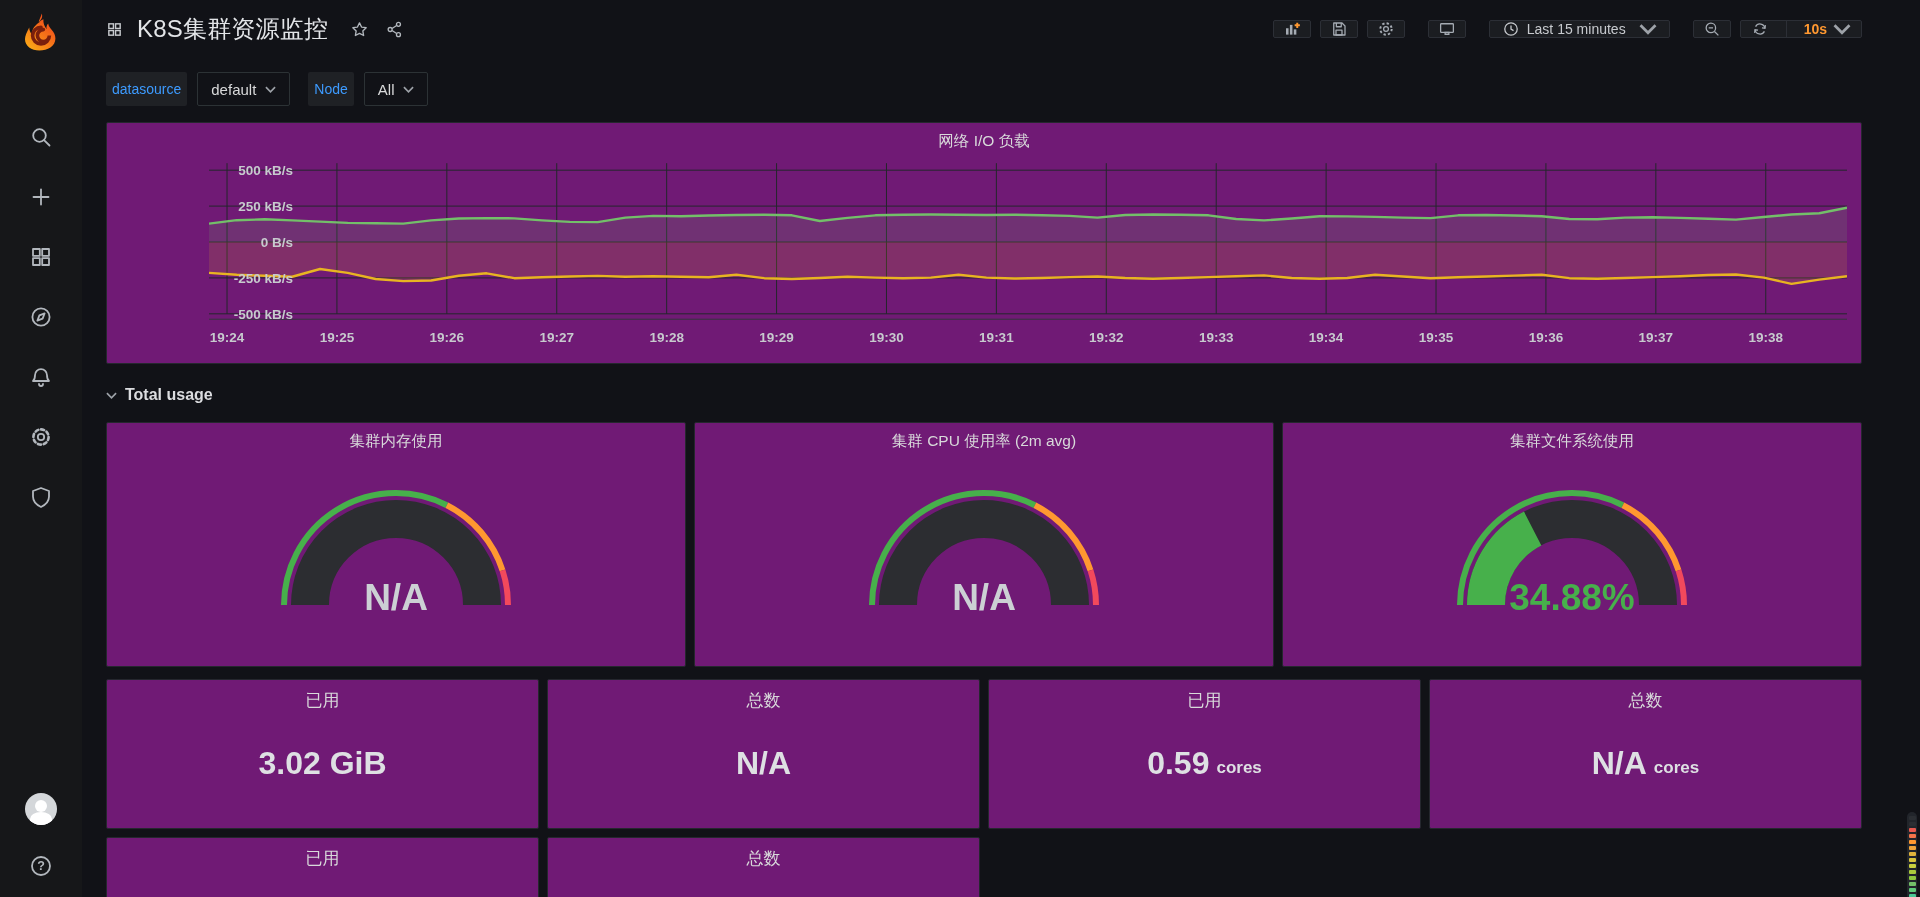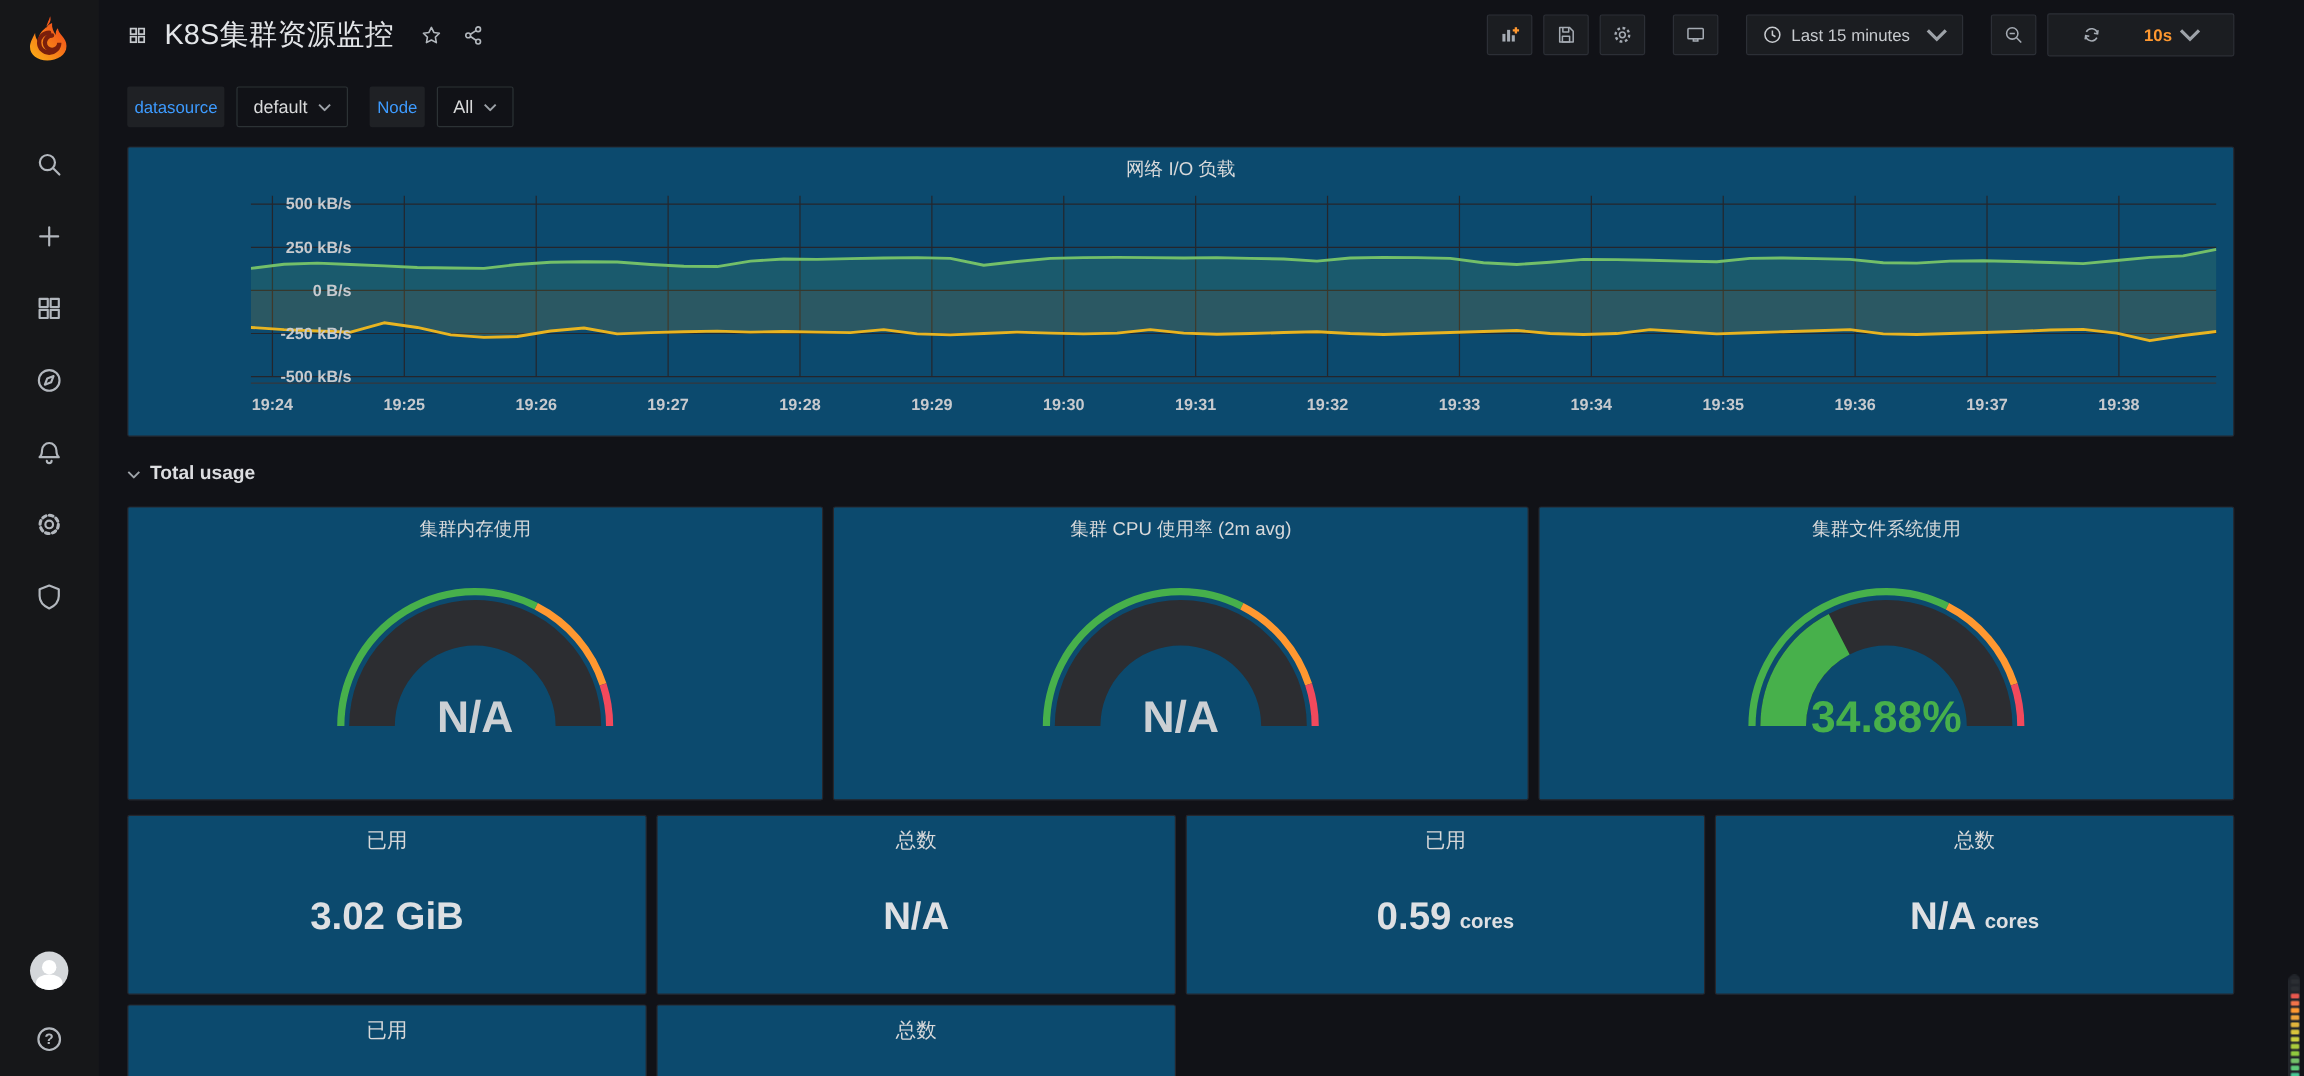--- a/index.html
+++ b/index.html
@@ -22,44 +22,44 @@
   
   .main { margin-left:82px; padding:0 58px 0 24px; }
 
   .dash-header { height:58px; display:flex; align-items:center; }
   .dash-header .left { display:flex; align-items:center; gap:14px; }
   .title-grid-icon { color:#c7cace; display:flex; }
   .dash-title { font-size:24px; font-weight:500; color:#e3e5e8; letter-spacing:.2px; cursor:pointer; }
   .title-actions { display:flex; align-items:center; gap:16px; margin-left:8px; color:#b2b7bd; }
   .title-actions svg { width:19px; height:19px; cursor:pointer; }
   .dash-header .right { margin-left:auto; display:flex; align-items:center; gap:9px; }
-  .hbtn { height:34px; min-width:38px; padding:0 9px; background:#1b1d21; border:1px solid #2c2f36; border-radius:2px;
+  .hbtn { height:18px; min-width:38px; padding:0 9px; background:#1b1d21; border:1px solid #2c2f36; border-radius:2px;
     display:flex; align-items:center; justify-content:center; gap:7px; color:#a5abb3; cursor:pointer; font-size:14px; font-weight:500; }
   .hbtn svg { width:18px; height:18px; }
   .time-btn { padding:0 12px; color:#c7cace; }
-  .refresh-btn { padding:17px; }
+  .refresh-btn { padding:0; }
   .refresh-btn .seg { display:flex; align-items:center; justify-content:center; height:100%; padding:0 10px; }
   .refresh-btn .divider { width:1px; height:100%; background:#2c2f36; }
   .refresh-interval { color:#ff9830; font-weight:700; display:flex; align-items:center; gap:6px; }
 
   
   .submenu { margin-top:14px; display:flex; align-items:center; gap:10px; }
   .var-group { display:flex; gap:10px; }
   .var-label { height:34px; display:flex; align-items:center; padding:0 6px; background:#1f2125; border-radius:2px;
     color:#3d9bff; font-size:14px; font-weight:500; cursor:pointer; }
   .var-value { height:34px; display:flex; align-items:center; gap:9px; padding:0 13px; background:#111217;
     border:1px solid #2c3235; border-radius:2px; color:#d8d9da; font-size:15px; font-weight:500; cursor:pointer; }
 
   
   .row-head { margin-top:22px; display:flex; align-items:center; gap:8px; cursor:pointer; }
   .row-head .chev { color:#9da2a8; display:flex; }
   .row-head .label { font-size:16px; font-weight:600; color:#dcdde0; }
 
   
-  .panel { background:#0c4a6e; border:1px solid #25272e; border-radius:2px; }
+  .panel { background:#701a75; border:1px solid #25272e; border-radius:2px; }
   .panel-title { text-align:center; font-size:15.5px; font-weight:500; color:#d8d9da; padding-top:8px; height:30px; cursor:pointer; }
 
   .chart-panel { margin-top:16px; height:242px; padding-bottom:6px; }
   .chart-body { position:relative; height:196px; margin:4px 10px 0 10px;font-weight:bold; }
   .plot { position:absolute; left:92px; right:4px; top:4px; bottom:30px; }
   .plot svg { position:absolute; inset:0; width:100%; height:100%; }
   .ylab { position:absolute; right:calc(100% - 84px); transform:translateY(-50%); font-size:13.5px; color:#c7cace; white-space:nowrap; }
   .xlab { position:absolute; top:calc(100% + 7px); transform:translateX(-50%); font-size:13.5px; color:#c7cace; }
 
   .triple { display:grid; grid-template-columns:repeat(3,1fr); gap:8px; margin-top:18px; }

